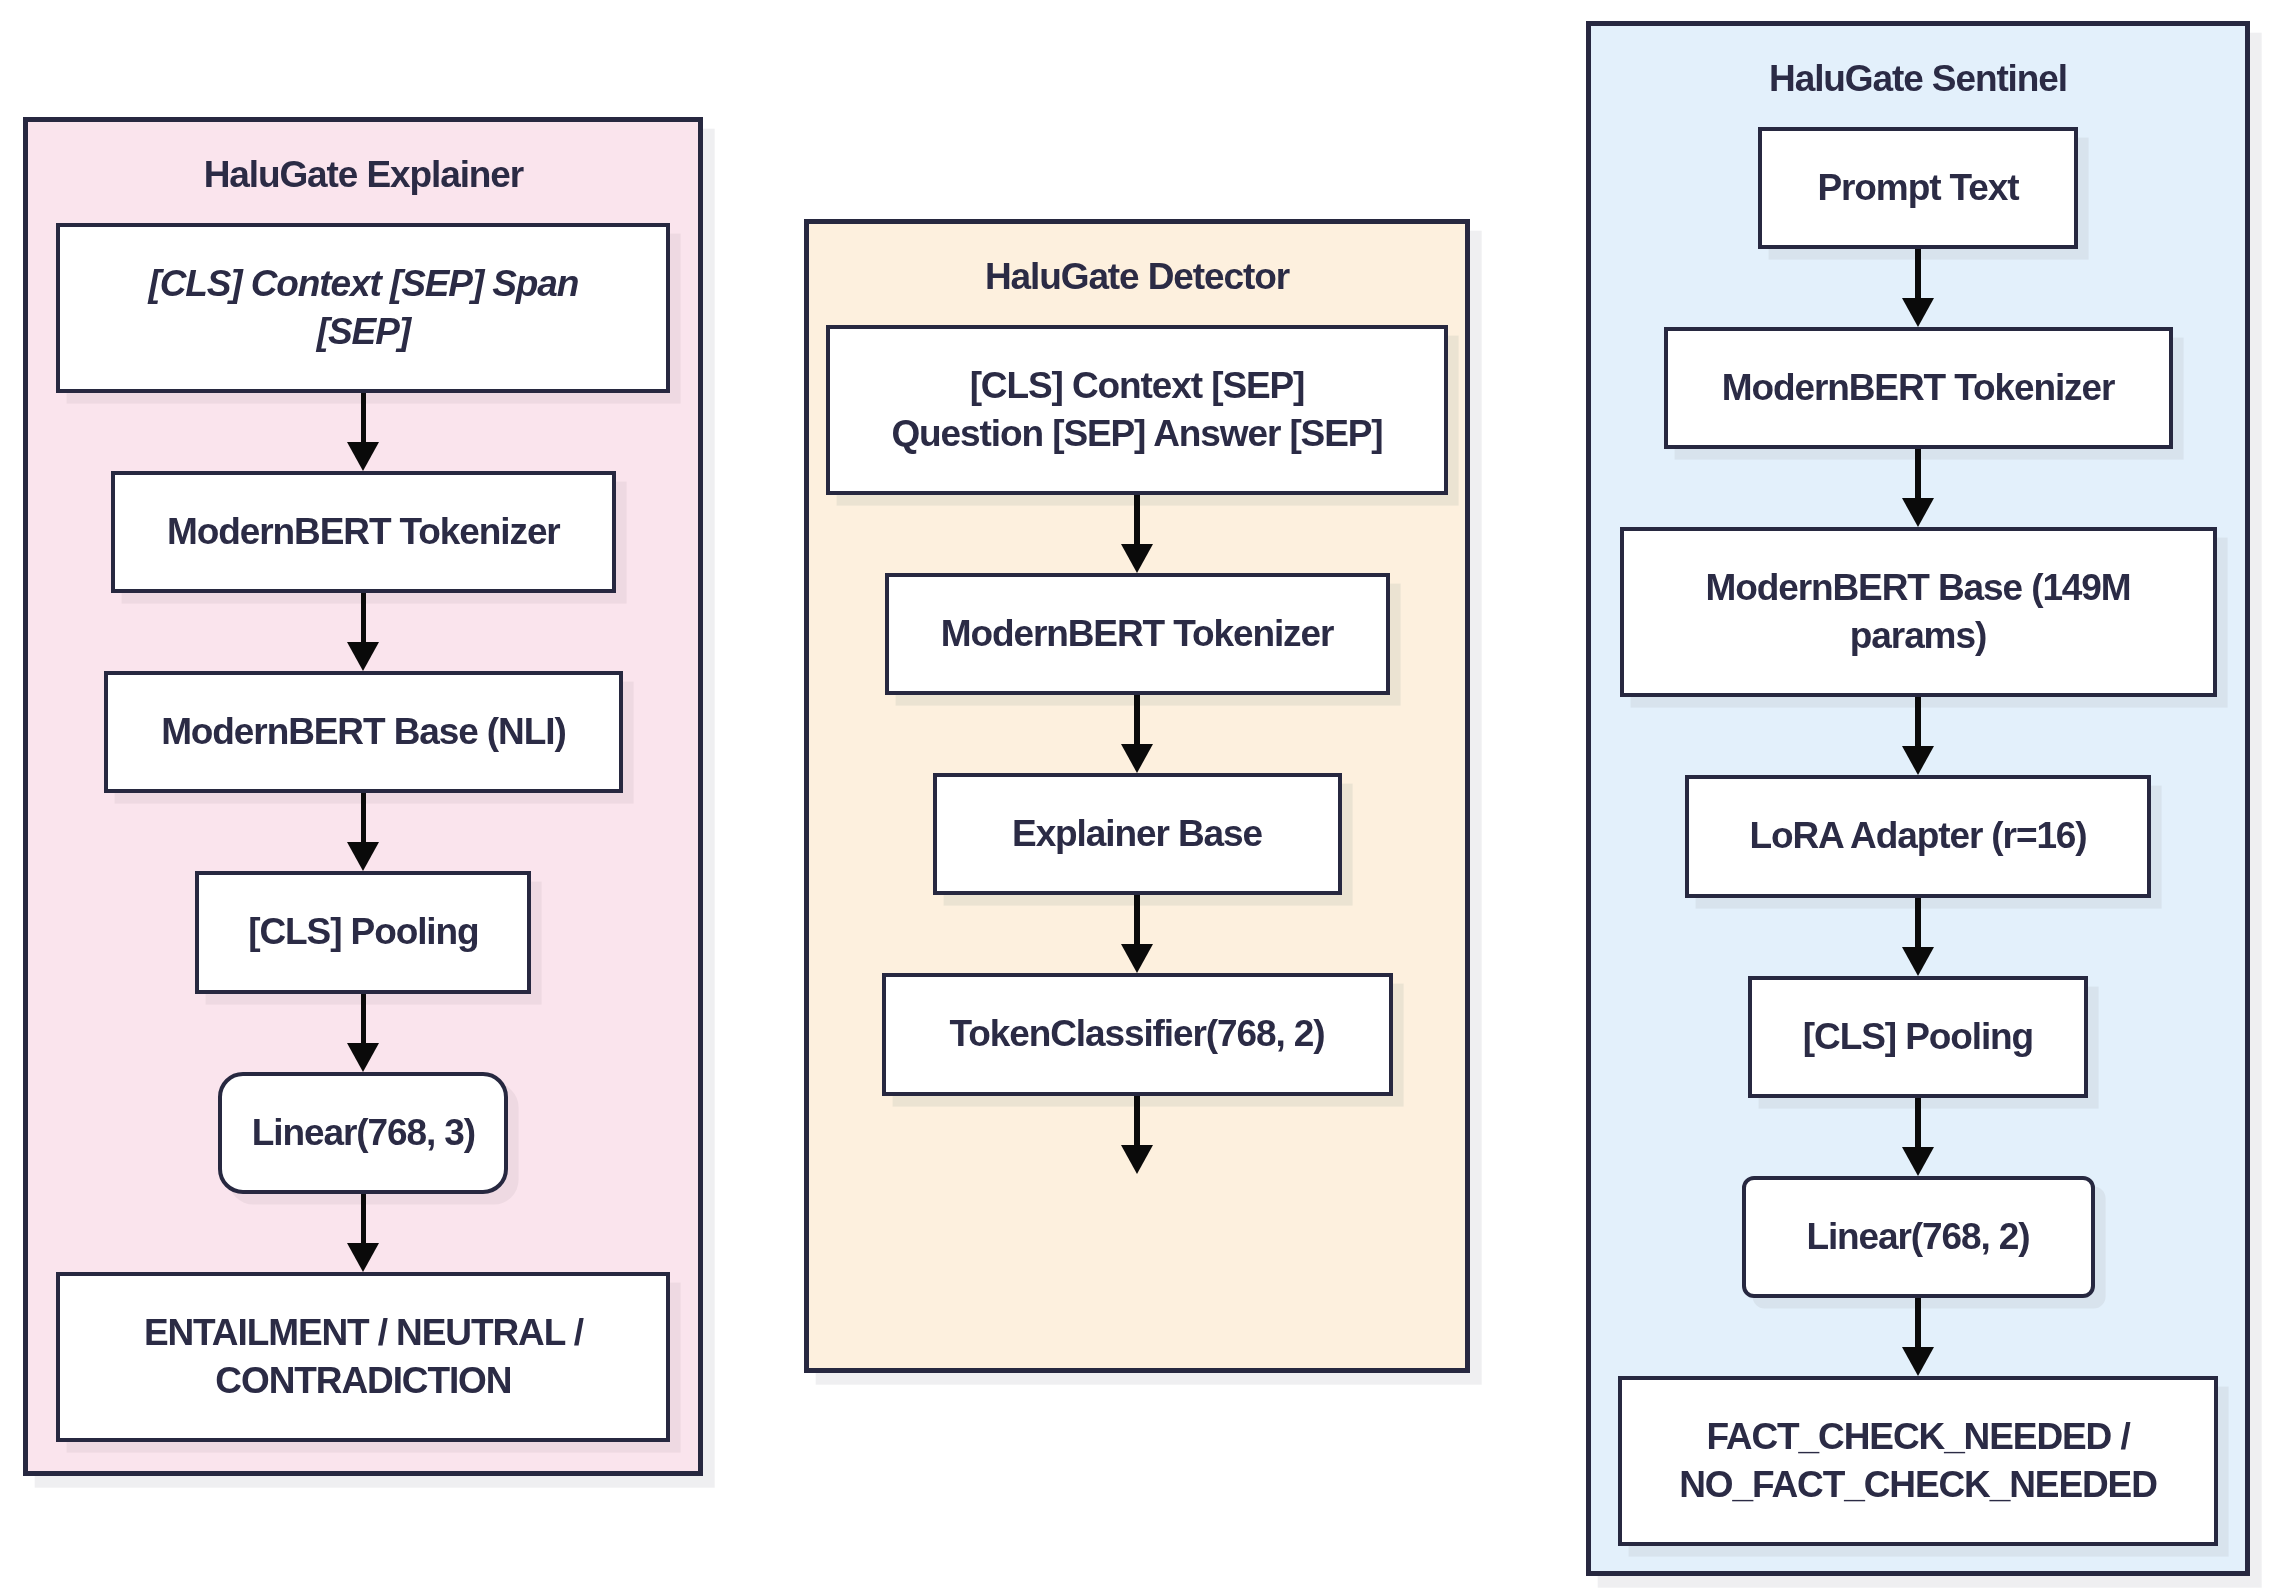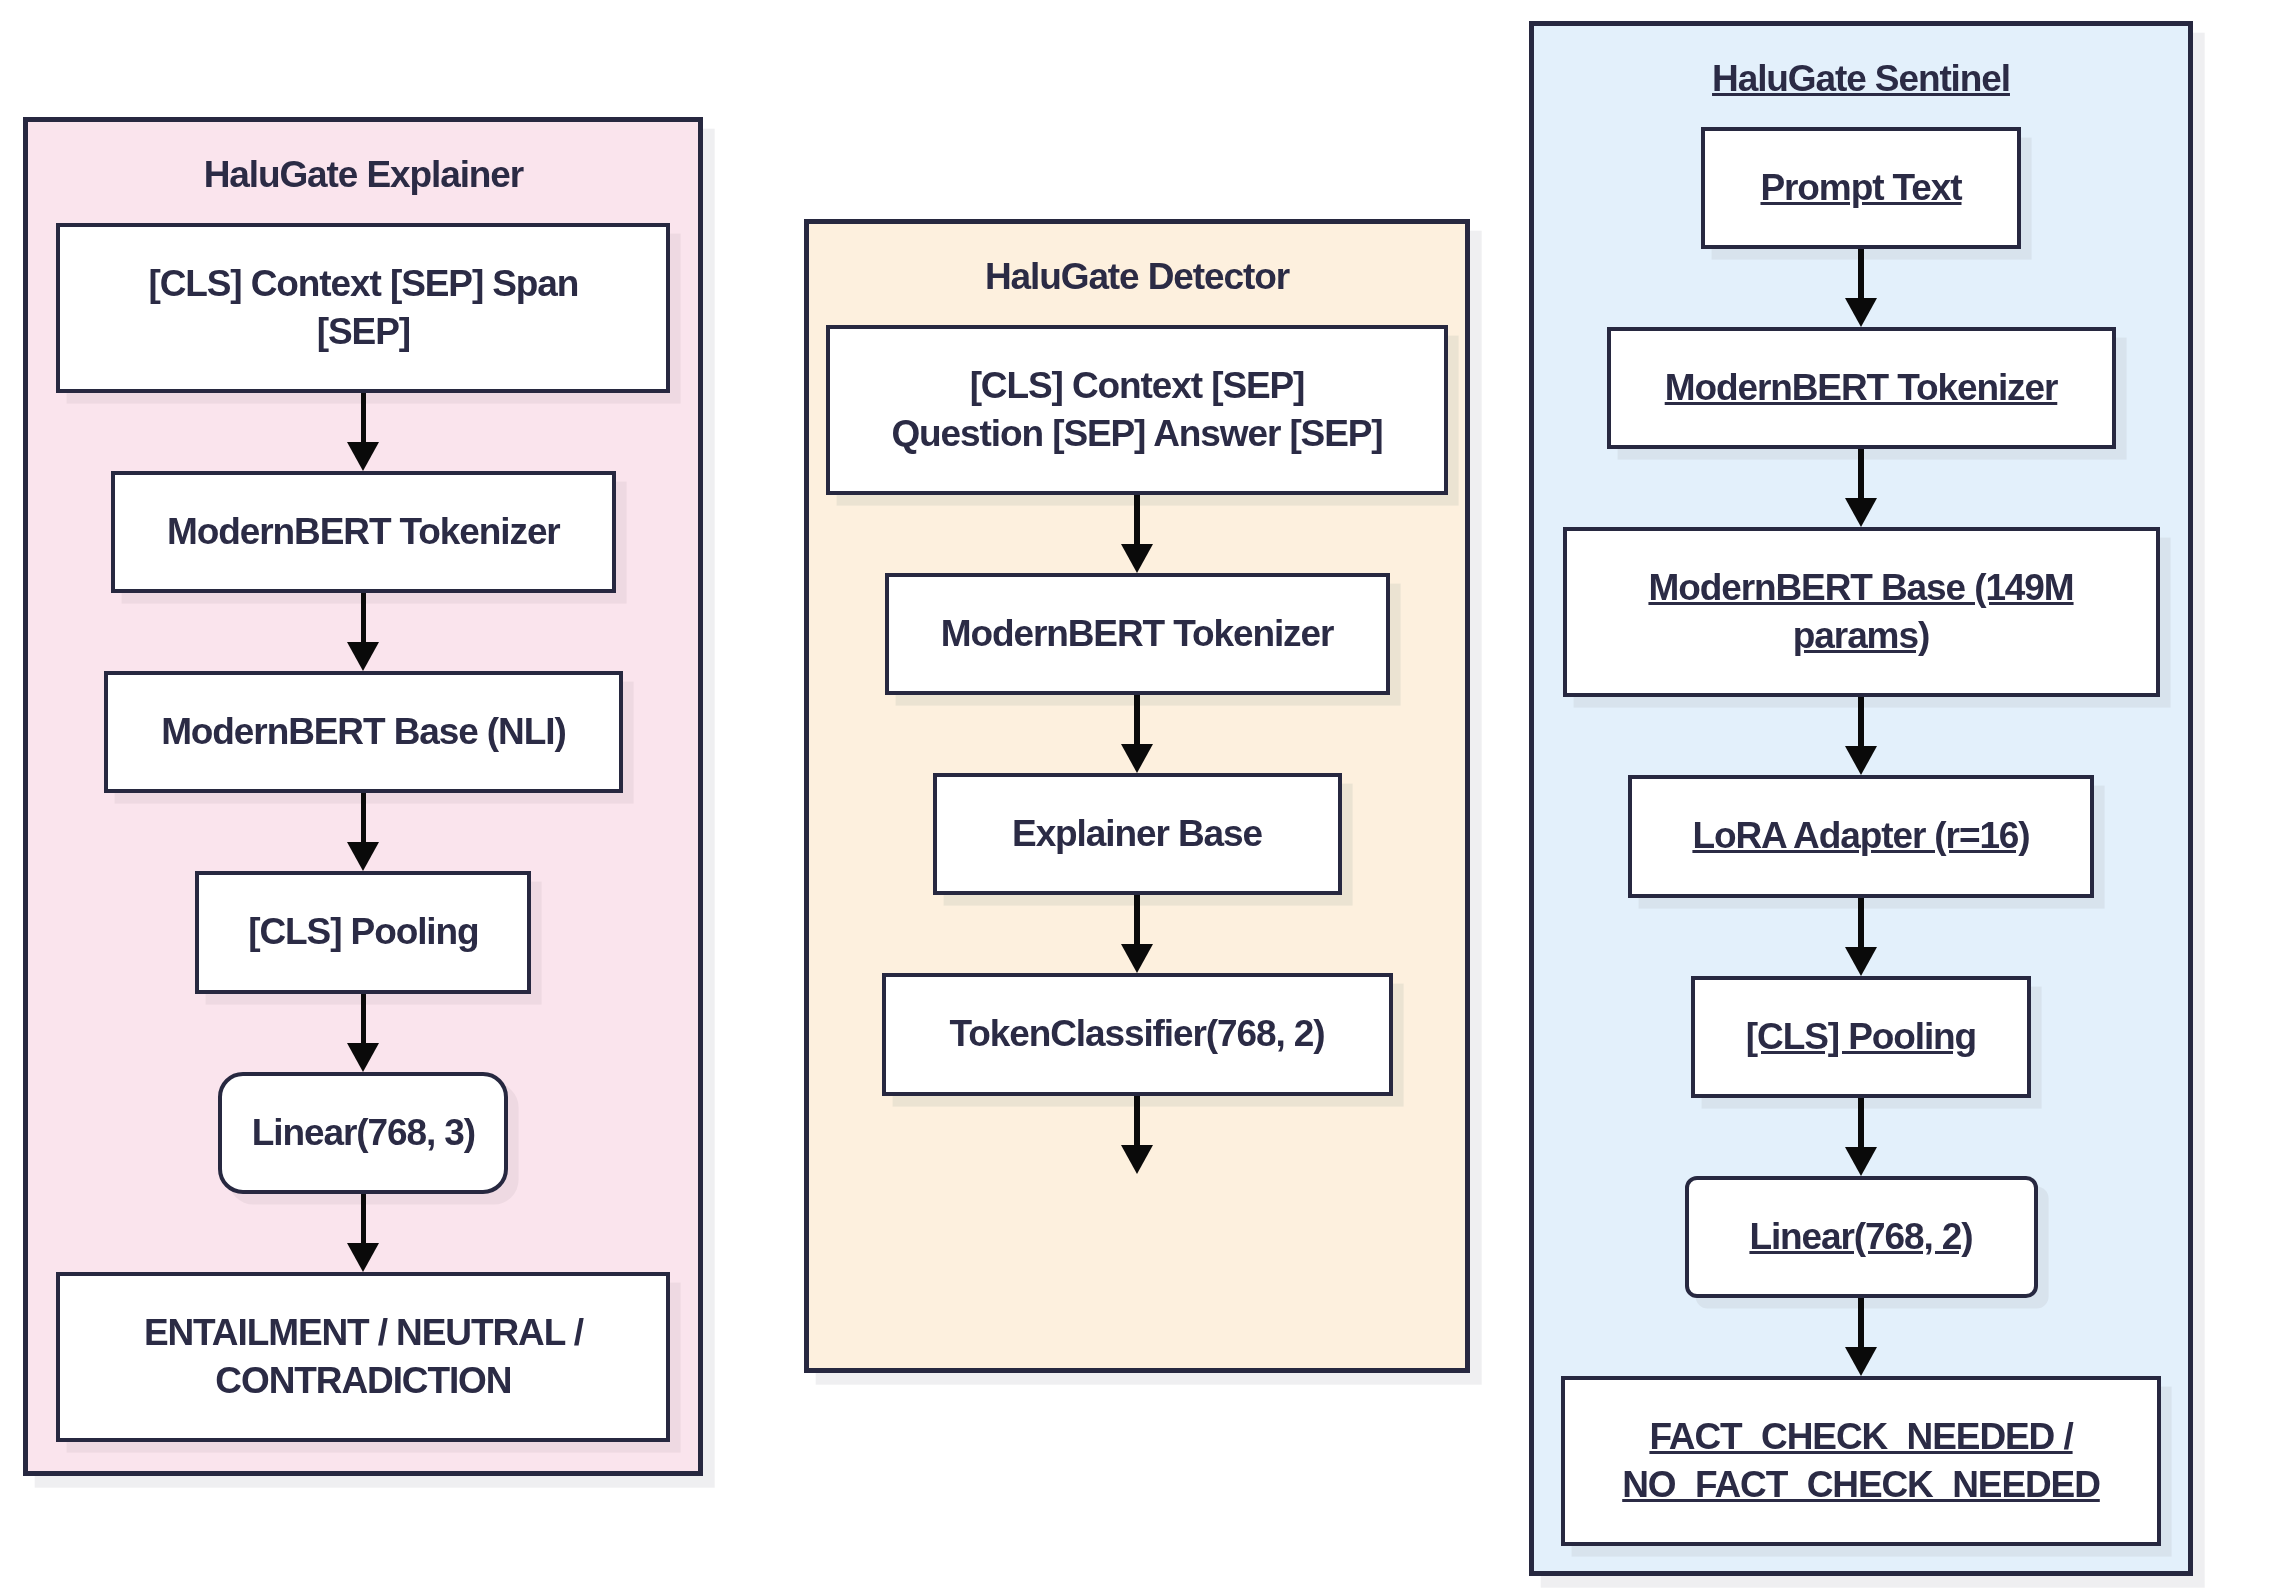--- a/index.html
+++ b/index.html
@@ -73,21 +73,21 @@
   }
 </style>
 </head>
 <body>
 
 <div id="canvas">
 
   <div class="group" style="left: 23.4px; top: 117px; width: 680px; height: 1359px; background-color: rgb(250, 228, 237); --shadow: #eed9e2;">
     <div class="group-title">HaluGate Explainer</div>
 
-    <div class="node first" style="width:614px;">
+    <div class="node first" style="width:614px;font-style:italic;">
       <div class="node-label">[CLS] Context [SEP] Span
 [SEP]</div>
     </div>
     <div class="arrow">
       <div class="arrow-shaft"></div>
       <div class="arrow-head"></div>
     </div>
     <div class="node" style="width:505px;">
       <div class="node-label">ModernBERT Tokenizer</div>
     </div>
@@ -149,21 +149,21 @@
     </div>
     <div class="node" style="width:511px;">
       <div class="node-label">TokenClassifier(768, 2)</div>
     </div>
     <div class="arrow">
       <div class="arrow-shaft"></div>
       <div class="arrow-head"></div>
     </div>
   </div>
 
-  <div class="group" style="left: 1529px; top: 21px; width: 664px; height: 1555px; background-color: rgb(227, 240, 251); text-decoration: underline; --shadow: #d8e3ed;">
+  <div class="group" style="left: 1586px; top: 21px; width: 664px; height: 1555px; background-color: rgb(227, 240, 251); --shadow: #d8e3ed;">
     <div class="group-title">HaluGate Sentinel</div>
 
     <div class="node first" style="width:320px;">
       <div class="node-label">Prompt Text</div>
     </div>
     <div class="arrow">
       <div class="arrow-shaft"></div>
       <div class="arrow-head"></div>
     </div>
     <div class="node" style="width:509px;">

